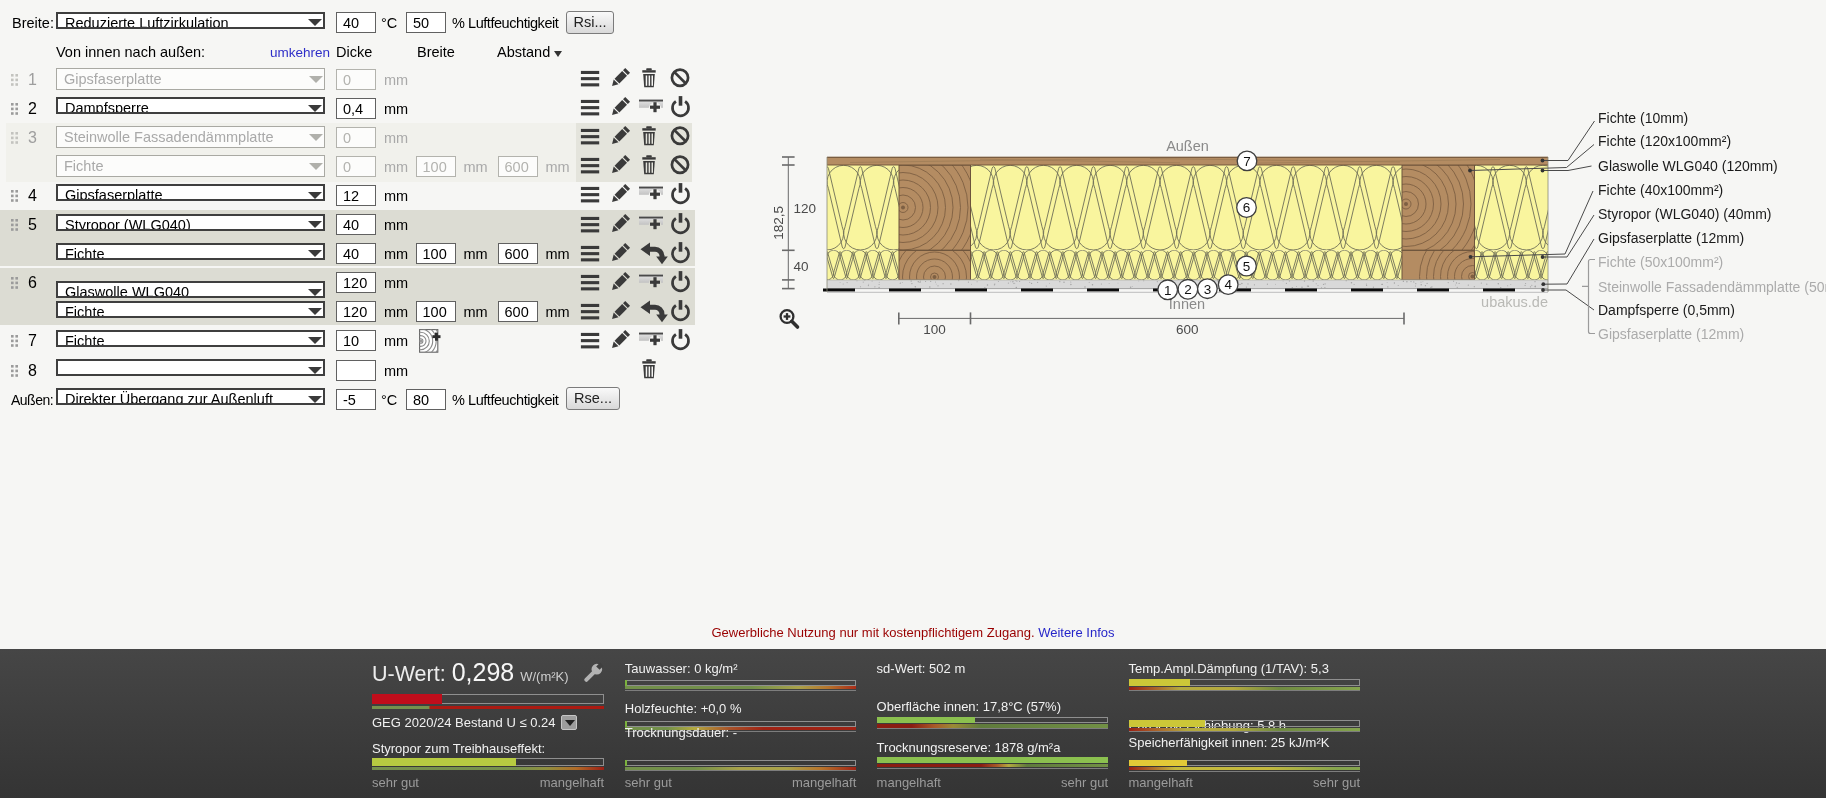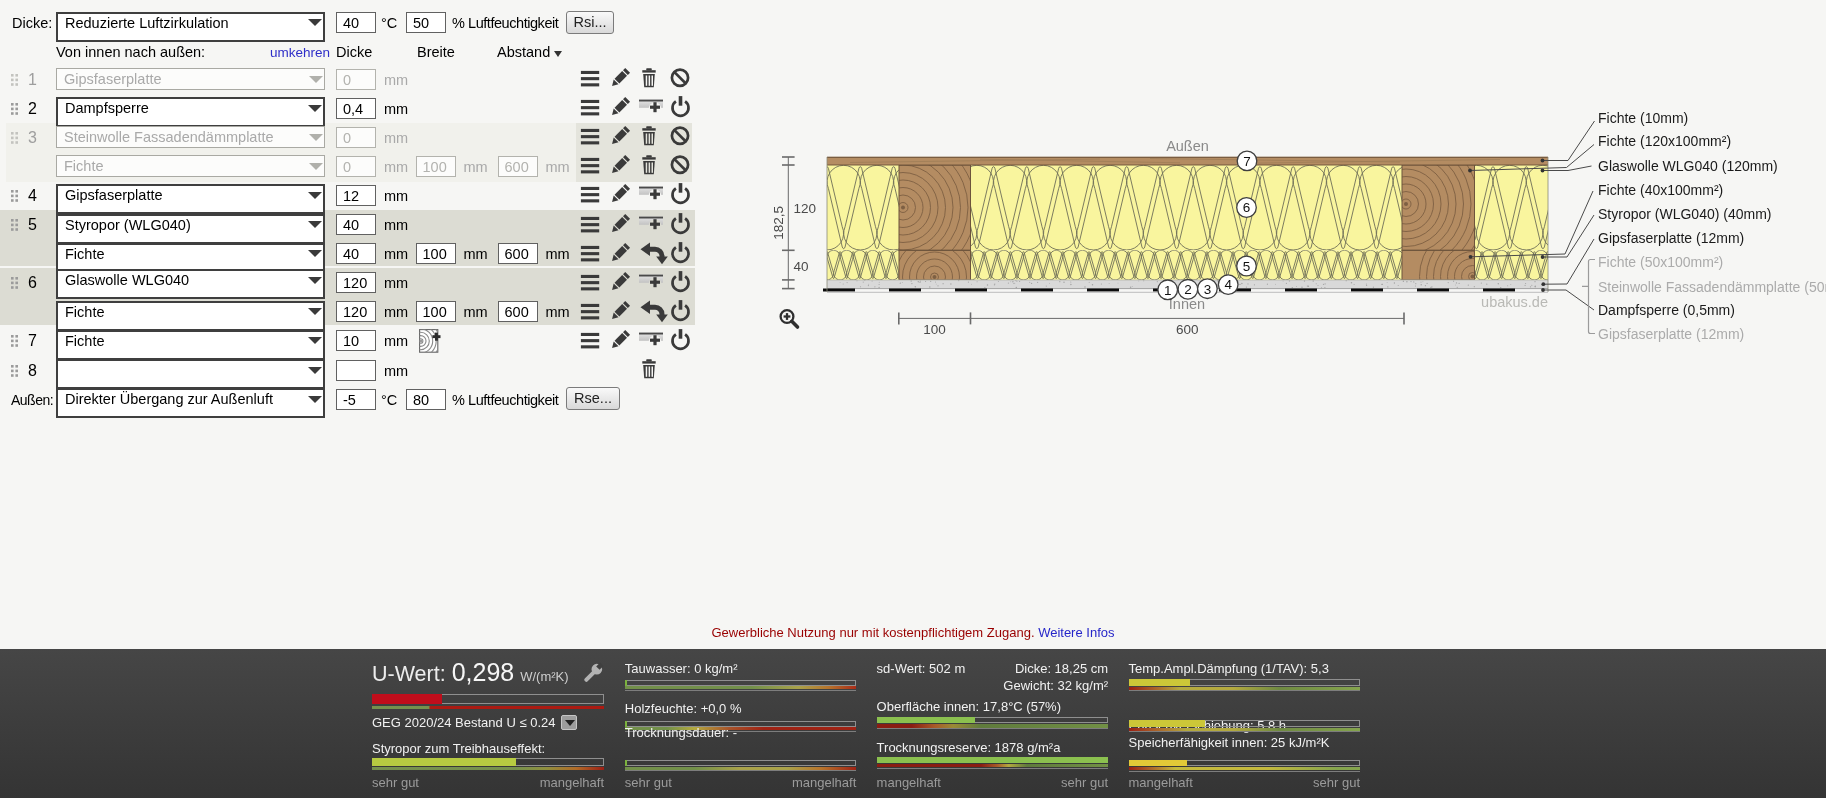--- a/index.html
+++ b/index.html
@@ -1,36 +1,36 @@
 <!DOCTYPE html>
 <html><head><meta charset="utf-8"><title>U-Wert Rechner</title>
 <style>
 *{margin:0;padding:0;box-sizing:border-box}
 html,body{width:1826px;height:798px;overflow:hidden}
 body{font-family:"Liberation Sans",sans-serif;background:#f6f6f4;position:relative}
 .abs{position:absolute}
-.sel{position:absolute;width:269px;height:30px;background:#fff;border:2px solid #3f3f3f;font:14.5px/17.5px "Liberation Sans",sans-serif;padding:1px 0 0 7px;color:#000;white-space:nowrap;overflow:hidden}
+.sel{position:absolute;width:269px;height:17px;background:#fff;border:2px solid #3f3f3f;font:14.5px/17.5px "Liberation Sans",sans-serif;padding:1px 0 0 7px;color:#000;white-space:nowrap;overflow:hidden}
 .seld{position:absolute;width:269px;height:22px;background:#fcfcfb;border:1px solid #a9a9a3;font:14.5px/19.5px "Liberation Sans",sans-serif;padding:1px 0 0 7px;color:#a9a9a9;white-space:nowrap;overflow:hidden}
 .ar{position:absolute;width:0;height:0;border-left:7px solid transparent;border-right:7px solid transparent;border-top:7.5px solid #3a3a3a}
 .ard{position:absolute;width:0;height:0;border-left:7px solid transparent;border-right:7px solid transparent;border-top:7.5px solid #b0b0ab}
 .inp{position:absolute;width:40px;height:21px;background:#fff;border:1px solid #616161;font:14.5px/18.5px "Liberation Sans",sans-serif;padding:1px 0 0 6px;color:#000}
 .inpd{position:absolute;width:40px;height:21px;background:#fcfcfb;border:1px solid #b3b3ad;font:14.5px/18.5px "Liberation Sans",sans-serif;padding:1px 0 0 6px;color:#b3b3af}
 .lbl{position:absolute;font:14.5px "Liberation Sans",sans-serif;color:#000;white-space:nowrap}
 .lbld{position:absolute;font:14.5px "Liberation Sans",sans-serif;color:#a9a9a9;white-space:nowrap}
 .num{position:absolute;font:16px "Liberation Sans",sans-serif;color:#000;width:16px;text-align:right}
 .btn{position:absolute;height:23px;background:linear-gradient(#f9f9f9,#d9d9d9);border:1px solid #7b7b7b;border-radius:3px;font:14.5px/21px "Liberation Sans",sans-serif;color:#222;text-align:center}
 .wt{position:absolute;font:13px "Liberation Sans",sans-serif;color:#f1f1f1;white-space:nowrap}
 .gy{position:absolute;font:13px "Liberation Sans",sans-serif;color:#9b9b9b;white-space:nowrap}
 </style></head>
 <body>
 <div class="abs" style="left:6px;top:122.5px;width:686px;height:59px;background:#f1f1ec"></div>
 <div class="abs" style="left:576px;top:122.5px;width:116px;height:59px;background:#e4e4dc"></div>
 <div class="abs" style="left:0px;top:210px;width:695px;height:56px;background:#dcdcd3"></div>
 <div class="abs" style="left:0px;top:268px;width:695px;height:56.5px;background:#dcdcd3"></div>
-<div class="lbl" style="left:12px;top:15px">Dicke:</div>
+<div class="lbl" style="left:12px;top:15px">Breite:</div>
 <div class="sel" style="left:56px;top:11.5px">Reduzierte Luftzirkulation<span class="ar" style="left:250px;top:5.5px"></span></div>
 <div class="inp" style="left:336px;top:12px">40</div>
 <div class="lbl" style="left:381px;top:15px">°C</div>
 <div class="inp" style="left:406px;top:12px">50</div>
 <div class="lbl" style="left:452px;top:15px;letter-spacing:-0.45px">% Luftfeuchtigkeit</div>
 <div class="btn" style="left:566px;top:11px;width:48px">Rsi...</div>
 <div class="lbl" style="left:56px;top:44px">Von innen nach außen:</div>
 <div class="lbl" style="left:270px;top:45px;color:#2e2ec8;font-size:13.5px">umkehren</div>
 <div class="lbl" style="left:336px;top:44px">Dicke</div>
 <div class="lbl" style="left:417px;top:44px">Breite</div>
@@ -287,21 +287,21 @@
   </svg>
 <svg class="abs" style="left:11px;top:277.2px" width="8" height="13" viewBox="0 0 8 13">
     <rect x="0" y="0" width="2.6" height="2.6" fill="#9b9b9b"></rect>
     <rect x="4.4" y="0" width="2.6" height="2.6" fill="#9b9b9b"></rect>
     <rect x="0" y="4.6" width="2.6" height="2.6" fill="#9b9b9b"></rect>
     <rect x="4.4" y="4.6" width="2.6" height="2.6" fill="#9b9b9b"></rect>
     <rect x="0" y="9.2" width="2.6" height="2.6" fill="#9b9b9b"></rect>
     <rect x="4.4" y="9.2" width="2.6" height="2.6" fill="#9b9b9b"></rect>
   </svg>
 <div class="num" style="left:21px;top:274.2px;color:#000">6</div>
-<div class="sel" style="left:56px;top:269px">Glaswolle WLG040<span class="ar" style="left:250px;top:5.5px"></span></div>
+<div class="sel" style="left:56px;top:281px">Glaswolle WLG040<span class="ar" style="left:250px;top:5.5px"></span></div>
 <div class="inp" style="left:336px;top:272.2px">120</div>
 <div class="lbl" style="left:384px;top:275.2px">mm</div>
 <svg class="abs" style="left:575px;top:269.7px" width="120" height="26" viewBox="0 0 120 26">
     <defs>
       <linearGradient id="insg" x1="0" y1="0" x2="0" y2="1">
         <stop offset="0" stop-color="#e9e9e9"></stop>
         <stop offset="0.55" stop-color="#d2d2d2"></stop>
         <stop offset="1" stop-color="#c3c3c3"></stop>
       </linearGradient>
     </defs>
@@ -977,24 +977,20 @@
     <div class="abs" style="left:624.8px;top:81.9px;width:231.5px;height:1px;background:#7d7d7d"></div>
     <div class="wt" style="left:624.8px;top:76px">Trocknungsdauer: -</div>
     <div class="abs" style="left:624.8px;top:111.2px;width:231.5px;height:6px;border:1px solid #8f8f8f">
       <div class="abs" style="left:-1px;top:-1px;width:2.5px;height:6px;background:#7cb33e"></div>
     </div>
     <div class="abs" style="left:624.8px;top:117.8px;width:231.5px;height:3px;background:linear-gradient(90deg,#72904a 0%,#72904a 30%,#a9a24a 50%,#a9a24a 70%,#b7742c 85%,#a02314 100%)"></div>
     <div class="abs" style="left:624.8px;top:121.3px;width:231.5px;height:1px;background:#7d7d7d"></div>
     <div class="gy" style="left:624.8px;top:126px">sehr gut</div>
     <div class="gy" style="left:780.3px;top:126px;width:76px;text-align:right">mangelhaft</div>
     <div class="wt" style="left:876.6px;top:12px">sd-Wert: 502 m</div>
-    <div class="wt" style="left:876.6px;top:12px;width:231.5px;text-align:right">
-      <span style="display:block">Dicke: 18,25 cm</span>
-      <span style="display:block;margin-top:2px">Gewicht: 32 kg/m²</span>
-    </div>
     <div class="wt" style="left:876.6px;top:50.3px">Oberfläche innen: 17,8°C (57%)</div>
     <div class="abs" style="left:876.6px;top:68.4px;width:231.5px;height:6px;border:1px solid #8f8f8f">
       <div class="abs" style="left:-1px;top:-1px;width:98.7px;height:6px;background:#8bc04f"></div>
     </div>
     <div class="abs" style="left:876.6px;top:75.3px;width:231.5px;height:3.4px;background:linear-gradient(90deg,#8a1d12 0%,#8a1d12 15%,#a85a28 25%,#9a8a35 33%,#5f7a3c 45%,#729045 100%)"></div>
     <div class="abs" style="left:876.6px;top:79.2px;width:231.5px;height:1px;background:#7d7d7d"></div>
     <div class="wt" style="left:876.6px;top:91.2px">Trocknungsreserve: 1878 g/m²a</div>
     <div class="abs" style="left:876.6px;top:107.9px;width:231.5px;height:6px;border:1px solid #8f8f8f">
       <div class="abs" style="left:-1px;top:-1px;width:231.5px;height:6px;background:#8bc04f"></div>
     </div>

